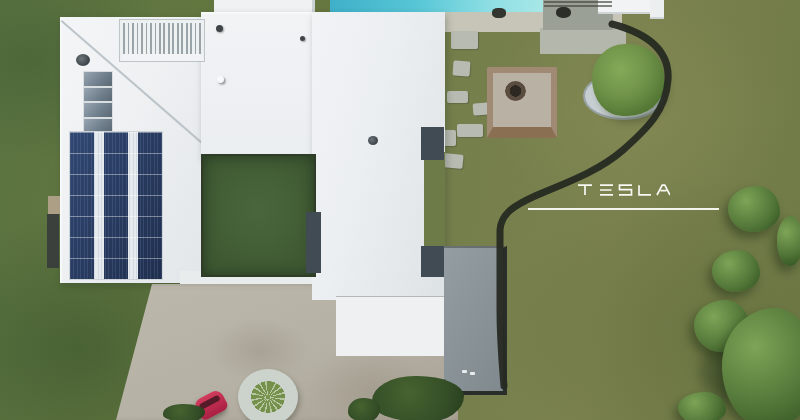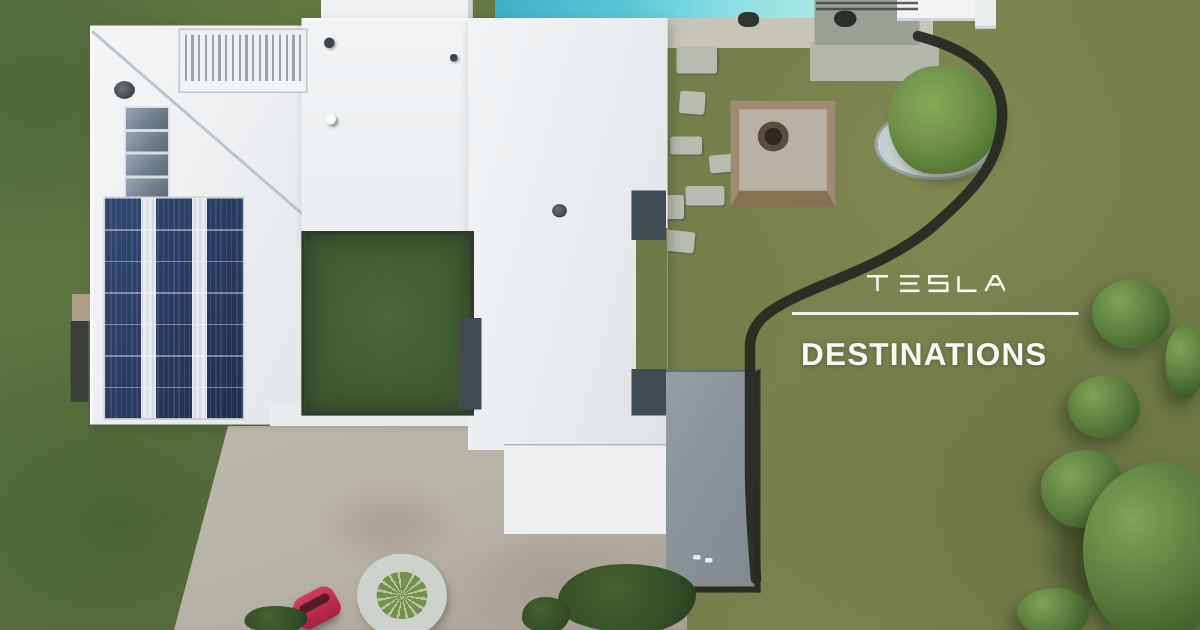--- a/index.html
+++ b/index.html
@@ -198,15 +198,14 @@
     <span class="sr-only">TESLA</span>
     <svg width="93" height="12" viewBox="0 0 93 12" fill="none">
       <path d="M1,1.2 H15 M8,1.2 V11" stroke="#f8f8f4" stroke-width="1.7"></path>
       <path d="M23,1.2 H36 M23,6 H34.5 M23,10.9 H36" stroke="#f8f8f4" stroke-width="1.7"></path>
       <path d="M55,1.2 H42.5 V5.6 H54.5 V10.9 H42" stroke="#f8f8f4" stroke-width="1.7"></path>
       <path d="M62,1.2 V10.9 H74" stroke="#f8f8f4" stroke-width="1.7"></path>
       <path d="M80,11 L85.2,1.2 H87.8 L93,11 M83.5,6.6 H89.5" stroke="#f8f8f4" stroke-width="1.7"></path>
     </svg>
   </div>
   <div class="abs divider"></div>
-  <div class="abs title">DESTINATIONS</div>
 
 </div>
 
 </body></html>

